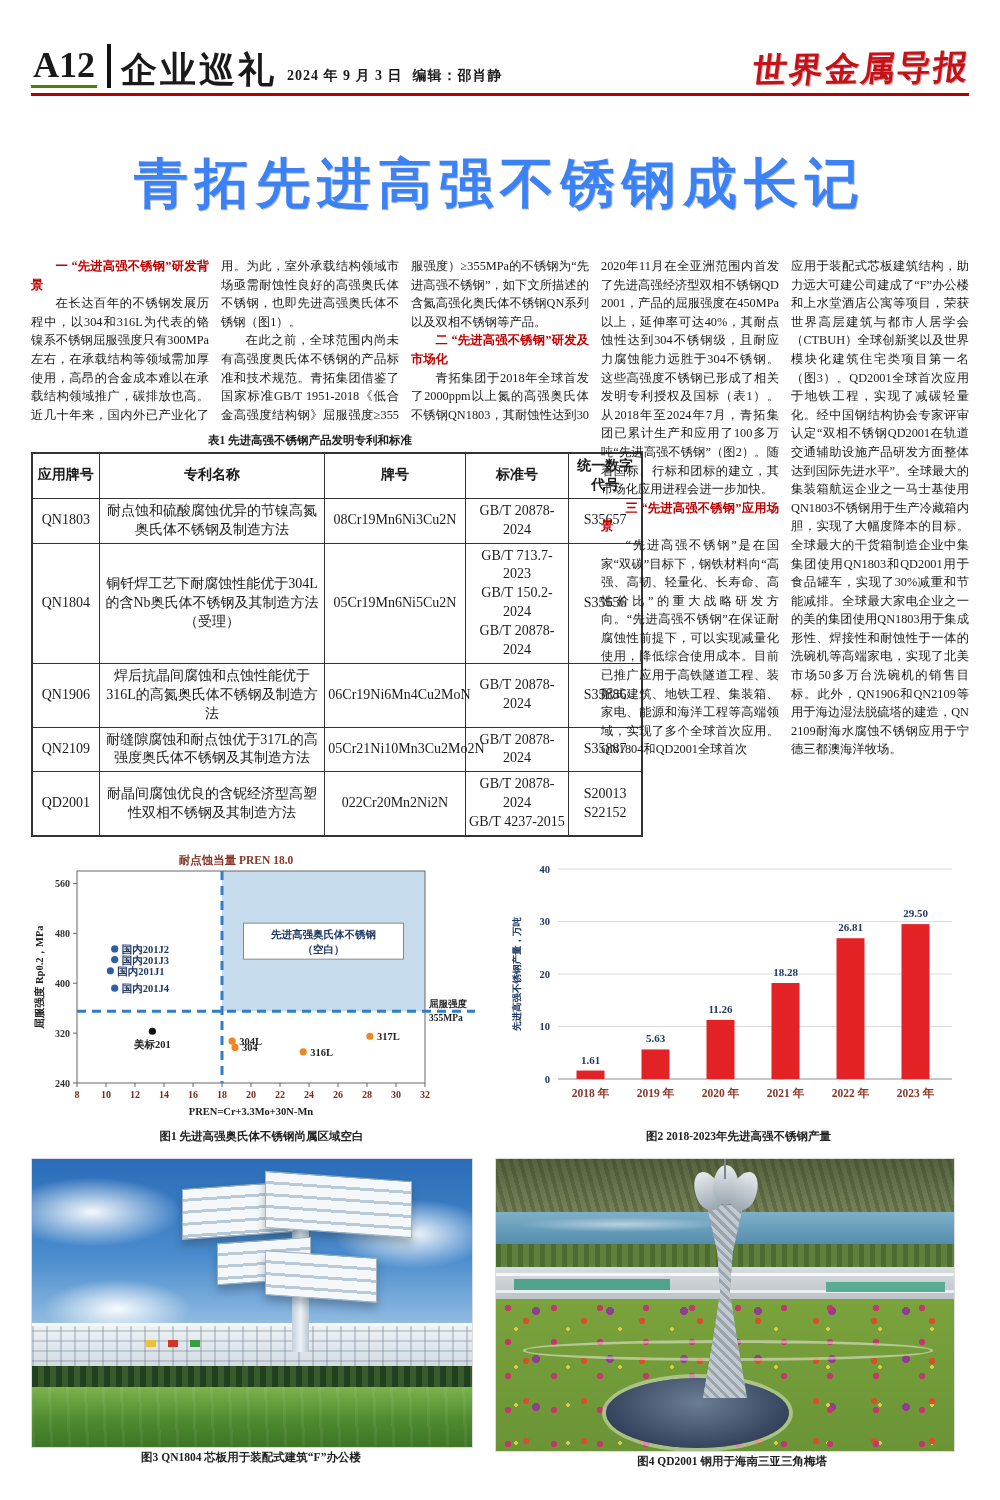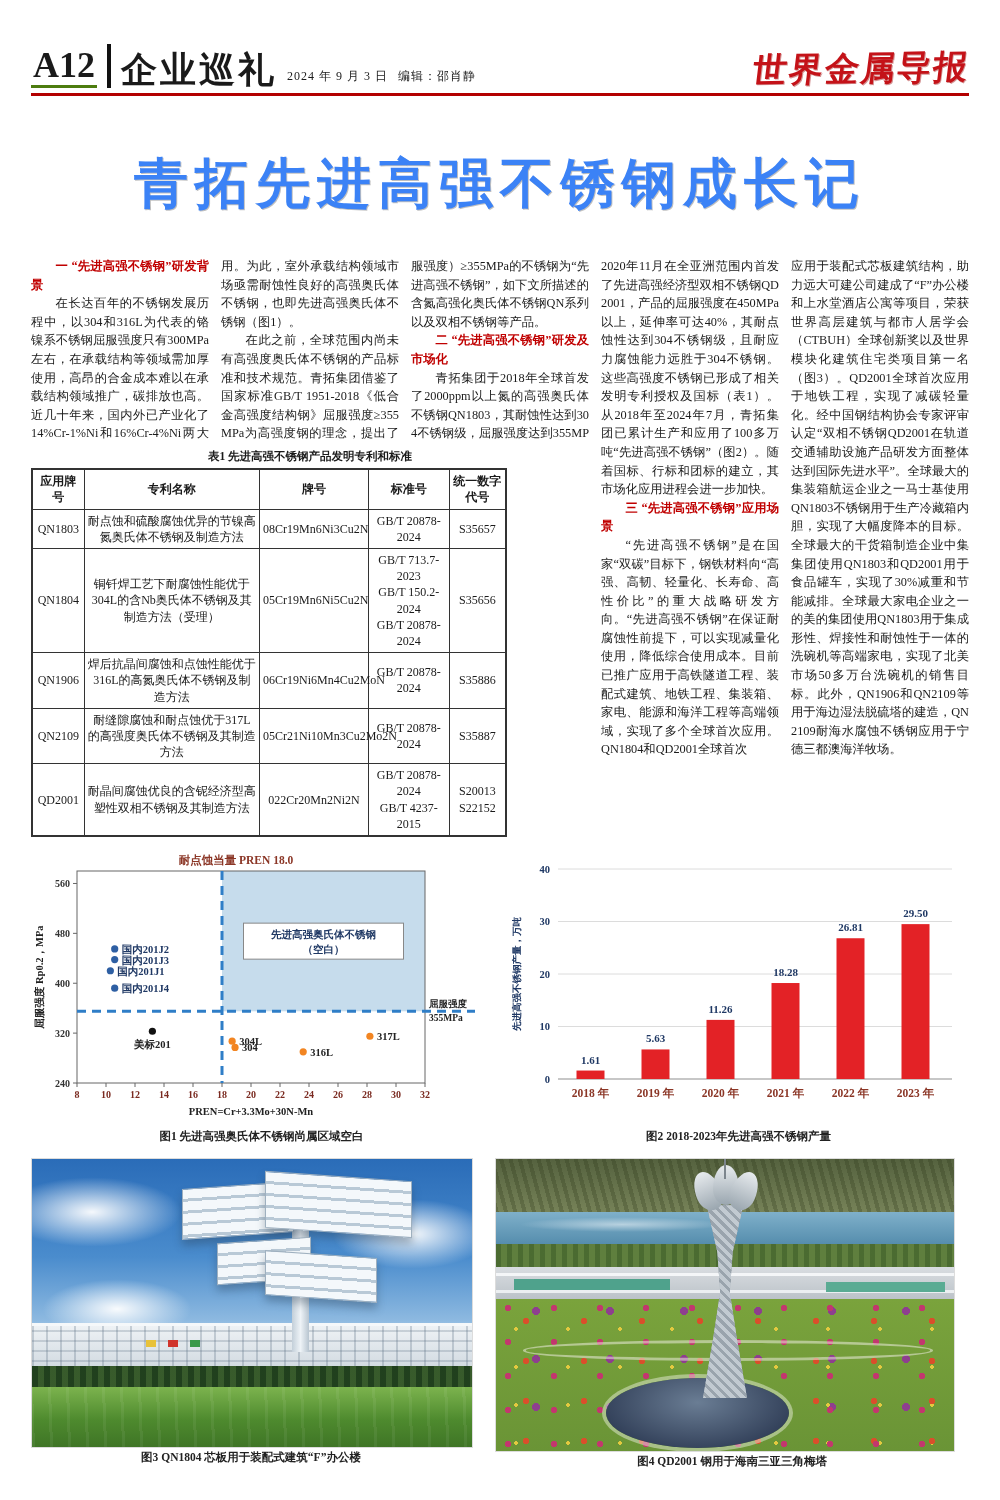--- a/index.html
+++ b/index.html
@@ -6,41 +6,41 @@
   .page{position:relative;width:1000px;height:1500px;margin:0 auto;box-sizing:border-box;
         padding:36px 31px 0;background:#fff;overflow:hidden;
         font-family:"Liberation Serif","DejaVu Serif",serif;color:#1a1a1a;}
   
   .masthead{display:flex;align-items:flex-end;justify-content:space-between;height:52px;}
   .mh-left{display:flex;align-items:flex-end;gap:10px;}
   .page-no{font-size:36px;font-weight:bold;line-height:1;border-bottom:3px solid #4d7c0f;padding:0 2px 2px;}
   .mh-bar{width:4px;height:44px;background:#111;}
   .section-name{font-size:36px;font-weight:bold;letter-spacing:3px;line-height:1;
                 font-family:"Liberation Sans","DejaVu Sans",sans-serif;}
-  .mh-meta{font-size:12px;font-weight:normal;padding-bottom:3px;letter-spacing:1px;}
+  .mh-meta{font-size:14px;font-weight:bold;padding-bottom:3px;letter-spacing:1px;}
   .logo{font-size:34px;font-weight:bold;color:#c41218;transform:skewX(-8deg) rotate(-1deg);
         letter-spacing:2px;text-shadow:1px 1px 0 rgba(160,20,20,.45);line-height:1;padding-bottom:2px;}
   .masthead-rule{height:3px;background:#b30000;margin-top:5px;}
   
   .headline{text-align:center;font-size:54px;font-weight:bold;letter-spacing:7px;color:#3b82f6;
             margin:52px 0 36px;text-shadow:1px 1px 0 rgba(0,0,0,.25);}
   
   .body-row{display:flex;gap:12px;height:580px;}
   .left-wrap{width:558px;display:flex;flex-direction:column;}
   .right-wrap{width:368px;}
   .cols3{display:flex;gap:12px;height:364px;overflow:hidden;}
   .cols2{display:flex;gap:12px;height:580px;overflow:hidden;}
   .col{width:178px;font-size:12.3px;line-height:18.6px;text-align:justify;word-break:break-all;overflow:hidden;}
   .para{margin:0;}
   .ind{text-indent:2em;}
   .subhead{margin:0;color:#c00000;font-weight:bold;text-indent:2em;}
   
   .table-block{margin-top:6px;}
   .table-title{text-align:center;font-weight:bold;font-size:11.5px;margin:2px 0 4px;}
-  table.patent{border-collapse:collapse;width:476px;font-size:12px;table-layout:fixed;}
+  table.patent{border-collapse:collapse;width:612px;font-size:14px;table-layout:fixed;}
   table.patent th,table.patent td{border:1px solid #333;padding:3px 3px;text-align:center;
        vertical-align:middle;white-space:pre-line;line-height:1.35;}
   table.patent th{font-weight:bold;}
   table.patent{border:2px solid #333;}
   col.c1{width:11%;}col.c2{width:37%;}col.c3{width:23%;}col.c4{width:17%;}col.c5{width:12%;}
   
   .figures-row{display:flex;gap:16px;margin-top:14px;}
   .figure{width:461px;}
   .fig-caption{text-align:center;font-weight:bold;font-size:11.5px;color:#222;margin-top:2px;}
   svg text{font-family:"Liberation Serif","DejaVu Serif",serif;}

